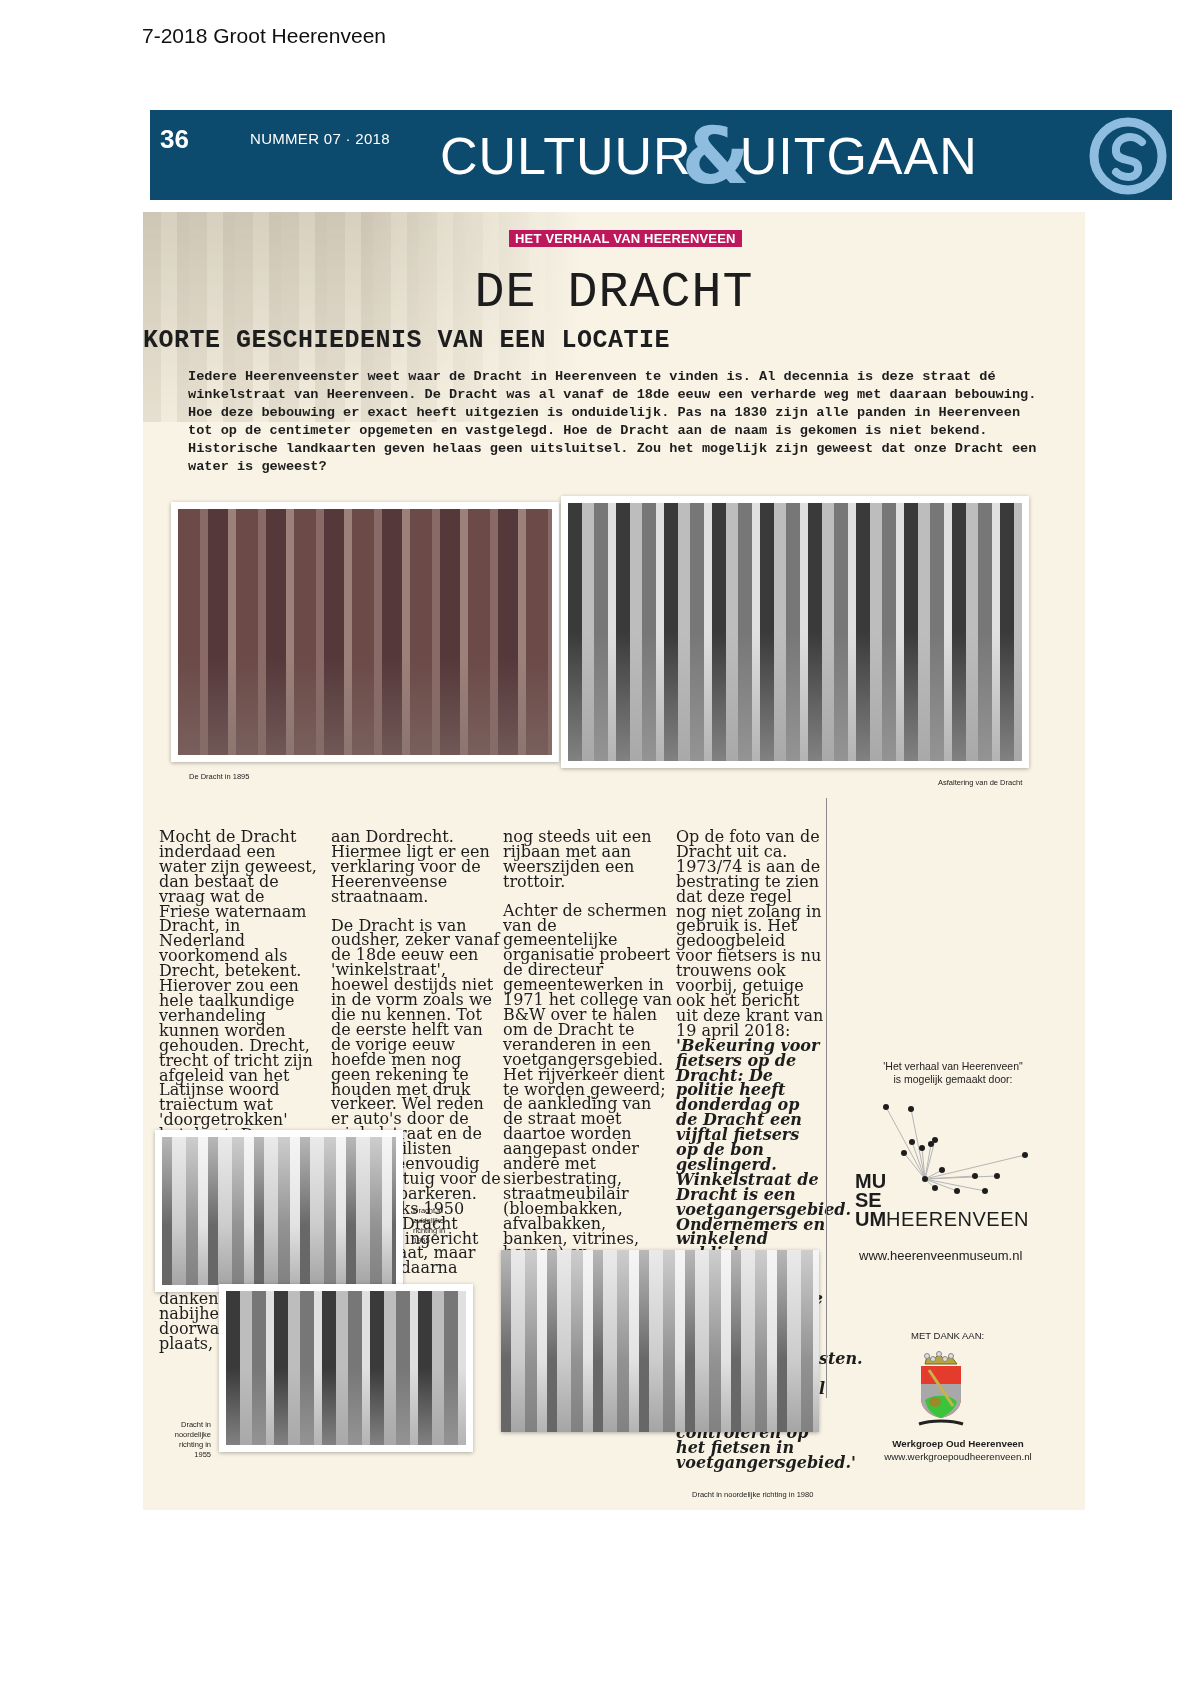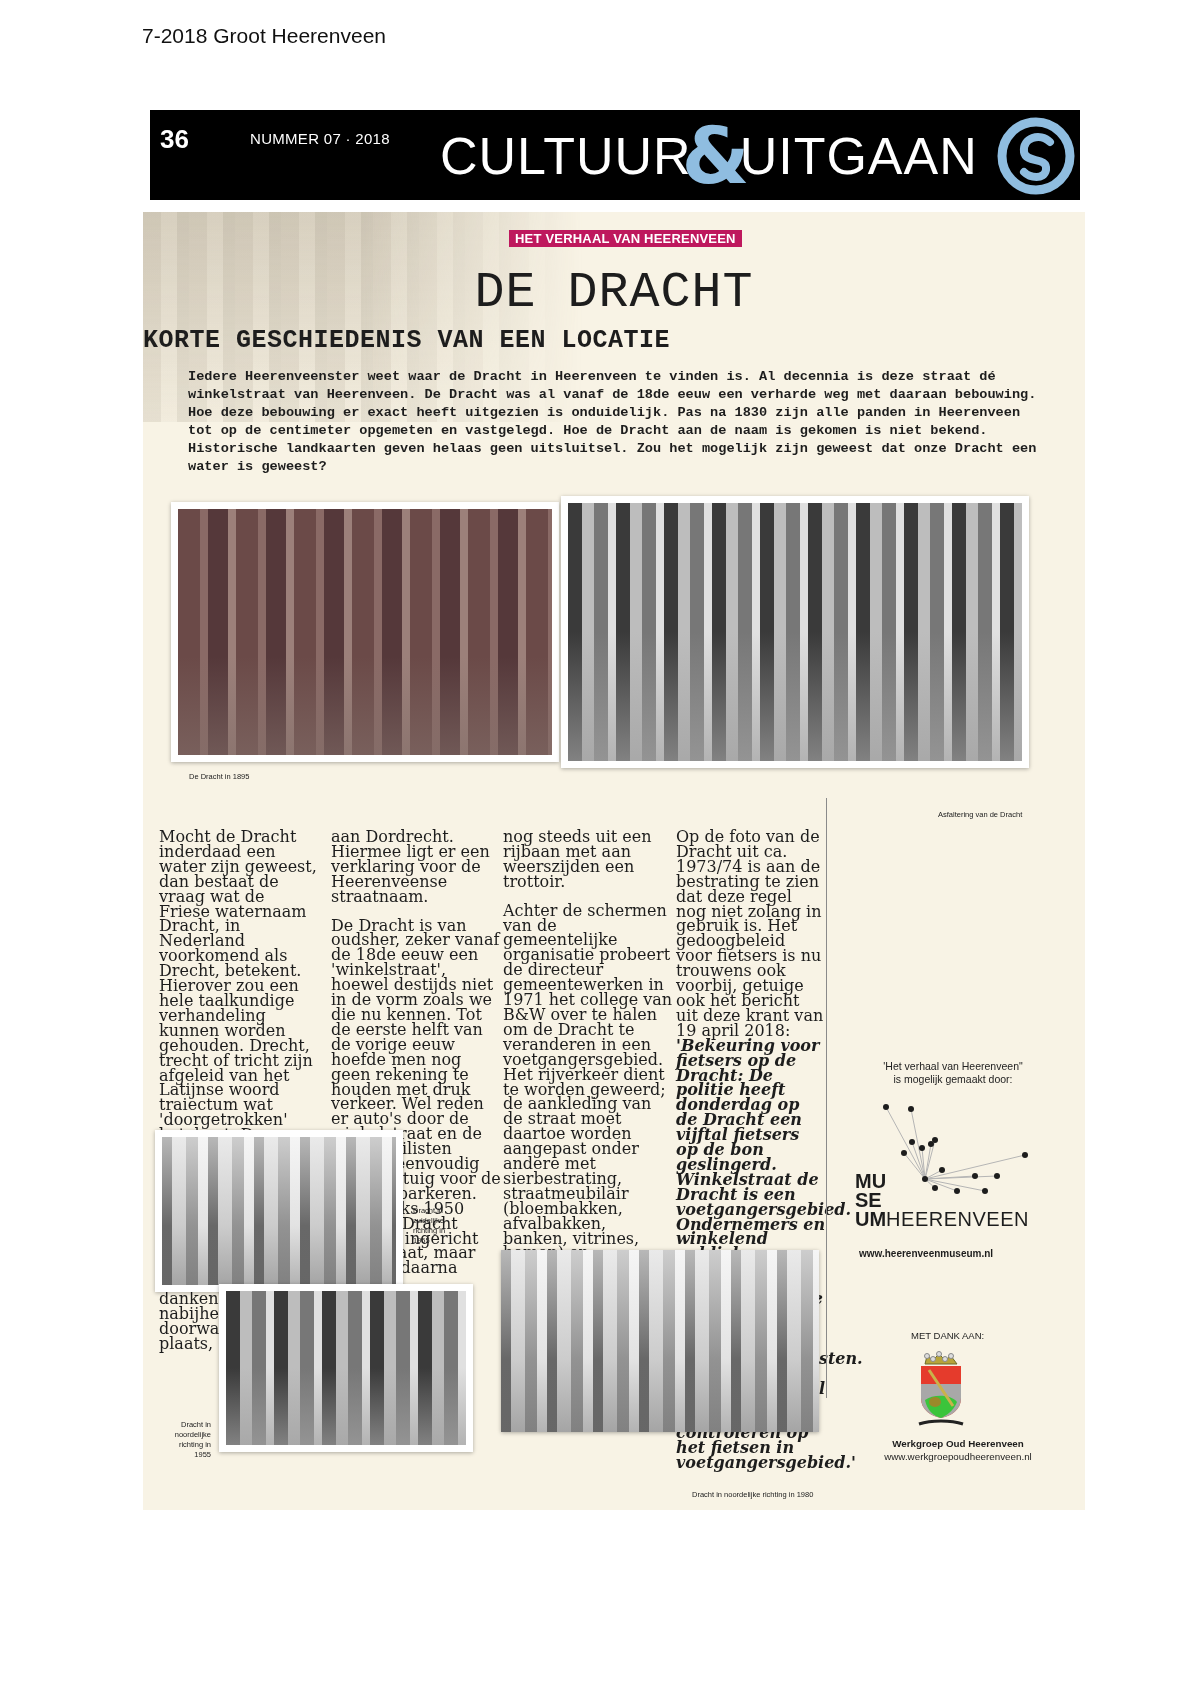--- a/index.html
+++ b/index.html
@@ -10,22 +10,22 @@
     position: absolute; left: 142px; top: 24px;
     font-family: "Liberation Sans", sans-serif; font-size: 21px; color: #111;
   }
 
   .page {
     position: absolute; left: 143px; top: 110px; width: 942px; height: 1400px;
   }
 
   
   .banner {
-    position: absolute; left: 7px; top: 0; width: 930px; height: 90px;
-    background: #000000;
+    position: absolute; left: 7px; top: 0; width: 1022px; height: 90px;
+    background: #0c4a6e;
     overflow: hidden;
   }
   .banner .page-no {
     position: absolute; left: 10px; top: 14px;
     font-family: "Liberation Sans", sans-serif; font-weight: bold; font-size: 26px; color: #fff;
   }
   .banner .issue {
     position: absolute; left: 73px; top: 20px;
     font-family: "Liberation Sans", sans-serif; font-size: 15px; color: #fff; letter-spacing: 0.3px; margin-left: 27px;
   }
@@ -120,21 +120,21 @@
     position: absolute; left: 695px; width: 230px; text-align: center;
     font-family: "Liberation Sans", sans-serif; font-size: 10.5px; line-height: 13px; color: #222;
   }
   .museum-logo { position: absolute; left: 712px; top: 883px; width: 200px; height: 140px; }
   .museum-word {
     position: absolute; left: 712px; top: 960px;
     font-family: "Liberation Sans", sans-serif; font-weight: bold; font-size: 20px; line-height: 19px; color: #1d1d1d;
   }
   .museum-word .heer { font-weight: normal; letter-spacing: 0.5px; }
   .museum-url {
-    position: absolute; left: 716px; top: 1036px; font-family: "Liberation Sans", sans-serif; font-weight: bold; font-size: 10px; color: #1d1d1d;
+    position: absolute; left: 716px; top: 1036px; font-family: "Liberation Sans", sans-serif; font-weight: normal; font-size: 13px; color: #1d1d1d;
   }
   .dank {
     position: absolute; left: 768px; top: 1118px; font-family: "Liberation Sans", sans-serif; font-size: 9.5px; color: #1d1d1d;
   }
   .crest { position: absolute; left: 770px; top: 1138px; width: 56px; height: 80px; }
   .werk-name {
     position: absolute; left: 720px; width: 190px; text-align: center; top: 1226px;
     font-family: "Liberation Sans", sans-serif; font-weight: bold; font-size: 9.8px; color: #1d1d1d;
   }
   .werk-url {
@@ -172,21 +172,21 @@
     <div class="intro">Iedere Heerenveenster weet waar de Dracht in Heerenveen te vinden is. Al decennia is deze straat dé winkelstraat van Heerenveen. De Dracht was al vanaf de 18de eeuw een verharde weg met daaraan bebouwing. Hoe deze bebouwing er exact heeft uitgezien is onduidelijk. Pas na 1830 zijn alle panden in Heerenveen tot op de centimeter opgemeten en vastgelegd. Hoe de Dracht aan de naam is gekomen is niet bekend. Historische landkaarten geven helaas geen uitsluitsel. Zou het mogelijk zijn geweest dat onze Dracht een water is geweest?</div>
 
     <div class="photo" style="left:28px; top:290px; width:388px; height:260px;">
       <div class="img img-sepia"></div>
     </div>
     <div class="caption" style="left:46px; top:560px;">De Dracht in 1895</div>
 
     <div class="photo" style="left:418px; top:284px; width:468px; height:272px;">
       <div class="img img-bw"></div>
     </div>
-    <div class="caption" style="left:795px; top:566px;margin-top:32px;">Asfaltering van de Dracht</div>
+    <div class="caption" style="left:795px; top:566px;">Asfaltering van de Dracht</div>
 
     <div class="col" style="left:16px; width:160px;">
       <p>Mocht de Dracht inderdaad een water zijn geweest, dan bestaat de vraag wat de Friese waternaam Dracht, in Nederland voorkomend als Drecht, betekent. Hierover zou een hele taalkundige verhandeling kunnen worden gehouden. Drecht, trecht of tricht zijn afgeleid van het Latijnse woord traiectum wat 'doorgetrokken' betekent. De aanduiding werd gebruikt om een plaats aan te geven waar een rivier over te steken was. Steden met een dergelijk achtervoegsel in hun naam hebben die meestal te danken aan de nabijheid van een doorwaadbare plaats, denk</p>
     </div>
 
     <div class="col" style="left:188px; width:170px;">
       <p>aan Dordrecht. Hiermee ligt er een verklaring voor de Heerenveense straatnaam.</p>
       <p>De Dracht is van oudsher, zeker vanaf de 18de eeuw een 'winkelstraat', hoewel destijds niet in de vorm zoals we die nu kennen. Tot de eerste helft van de vorige eeuw hoefde men nog geen rekening te houden met druk verkeer. Wel reden er auto's door de winkelstraat en de automobilisten konden eenvoudig hun voertuig voor de winkels parkeren. Omstreeks 1950 werd de Dracht opnieuw ingericht en bestraat, maar bestond daarna</p>
     </div>
 

